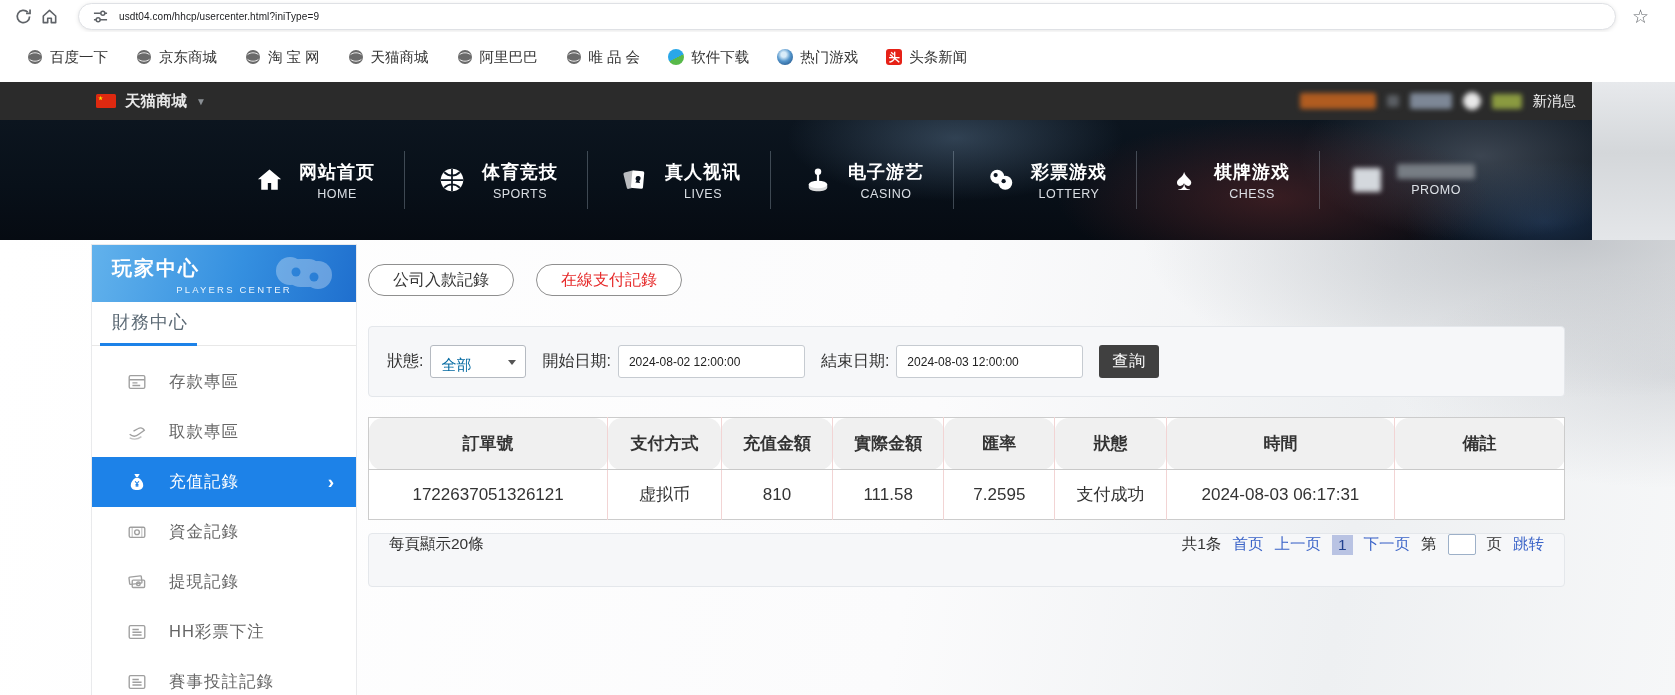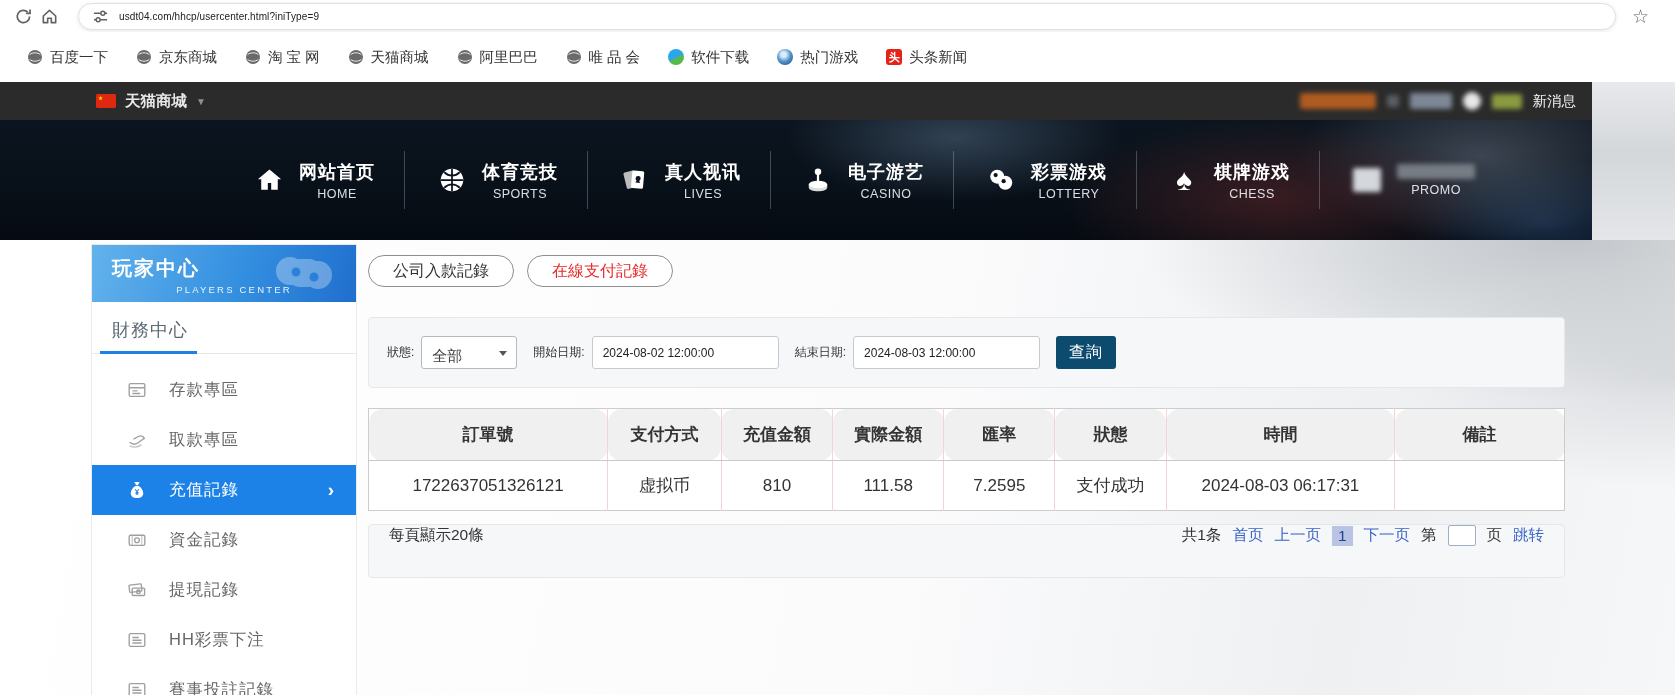--- a/index.html
+++ b/index.html
@@ -65,50 +65,50 @@
               linear-gradient(100deg,#ffffff 0%,#fbfbfc 55%,#eef0f2 80%,#f6f7f8 100%); }
 
   
   .sidebar { position:absolute; left:92px; top:245px; width:264px; bottom:0; background:#fff;
              box-shadow:0 0 0 1px #e9eaec; }
   .side-head { position:relative; height:57px; overflow:hidden; padding:10px 0 0 20px;
                background:linear-gradient(105deg,#62b2ec 0%,#3590e0 55%,#1f6fce 100%); }
   .side-head-zh { color:#fff; font-size:20px; font-weight:700; letter-spacing:2px; }
   .side-head-en { color:#eaf4fd; font-size:9.5px; letter-spacing:2.2px; margin-top:2px; }
   .gamepad { position:absolute; right:8px; top:4px; opacity:.30; }
-  .side-section { padding:16px 0 0 20px; color:#5c6a75; font-size:18px; letter-spacing:1px; }
+  .side-section { padding:8px 0 0 20px; color:#5c6a75; font-size:18px; letter-spacing:1px; }
   .side-underline { margin-top:11px; height:1px; background:#e8e8e8; position:relative; }
   .side-underline::before { content:""; position:absolute; left:8px; top:-2px; width:97px; height:3px; background:#1d82e8; }
   .side-menu { margin-top:11px; }
   .side-item { position:relative; height:50px; display:flex; align-items:center; color:#666; cursor:pointer; }
   .side-item .s-icon { margin-left:34px; width:24px; display:flex; align-items:center; opacity:.62; flex:none; }
   .side-item .s-label { margin-left:19px; font-size:16.5px; letter-spacing:1px; white-space:nowrap; }
   .side-item.active { background:#1d82e8; color:#fff; }
   .side-item.active .s-icon { opacity:1; }
   .side-chevron { position:absolute; right:22px; font-size:19px; font-weight:700; color:#fff; }
 
   
   .content { position:absolute; left:368px; top:240px; width:1197px; }
-  .tabs { margin-top:15px; display:flex; gap:13px; }
+  .tabs { margin-top:24px; display:flex; gap:22px; }
   .tab-pill { height:32px; padding:0 24px; border:1px solid #8f8f8f; border-radius:16px; background:#fff;
               display:flex; align-items:center; font-size:16px; color:#333; cursor:pointer; white-space:nowrap; }
   .tab-pill.red { color:#e62a2a; }
 
   .panel { background:#f6f7f9; border:1px solid #e4e7eb; border-radius:4px; }
   .filterbox { margin-top:30px; height:71px; display:flex; align-items:center; padding:0 18px; }
-  .f-label { font-size:12px; color:#333; white-space:nowrap; }
+  .f-label { font-size:16px; color:#333; white-space:nowrap; }
   .f-select { margin-left:7px; width:96px; height:33px; background:#fff; border:1px solid #b5bac1; border-radius:3px;
               display:flex; align-items:center; padding:0 10px; position:relative; cursor:pointer; }
-  .f-select span { font-size:15px; color:#404040;margin-top:8px; }
+  .f-select span { font-size:15px; color:#0369a1;margin-top:8px; }
   .f-select .caret { position:absolute; right:9px; top:14px; width:0; height:0;
               border-left:4.5px solid transparent; border-right:4.5px solid transparent; border-top:5.5px solid #555; }
   .f-input { margin-left:7px; width:187px; height:33px; background:#fff; border:1px solid #c6cbd1; border-radius:3px;
              font-size:12px; color:#222; padding:0 10px; font-family:inherit; }
   .gap16 { width:16px; flex:none; }
-  .f-btn { margin-left:16px; width:60px; height:33px; background:#0c4a6e; color:#fff; border:none; border-radius:3px;
+  .f-btn { margin-left:16px; width:60px; height:33px; background:#404040; color:#fff; border:none; border-radius:3px;
            font-size:16px; cursor:pointer; font-family:inherit; letter-spacing:1px; }
 
   .rec-table { margin-top:20px; width:100%; border-collapse:collapse; table-layout:fixed;
                border:1px solid #cccccc; background:#fff; }
   .rec-table th { height:52px; background:#f0f0f0; font-size:17px; font-weight:700; color:#333;
                   border-bottom:1px solid #c9c9c9;border-radius:14px; }
   .rec-table td { height:50px; font-size:17px; color:#333; text-align:center; background:#fff; }
   .rec-table th + th, .rec-table td + td { border-left:1px solid #f2d4d4; }
 
   .pagebox { margin-top:13px; height:54px; display:flex; align-items:flex-start; justify-content:space-between; padding:0 20px; }

